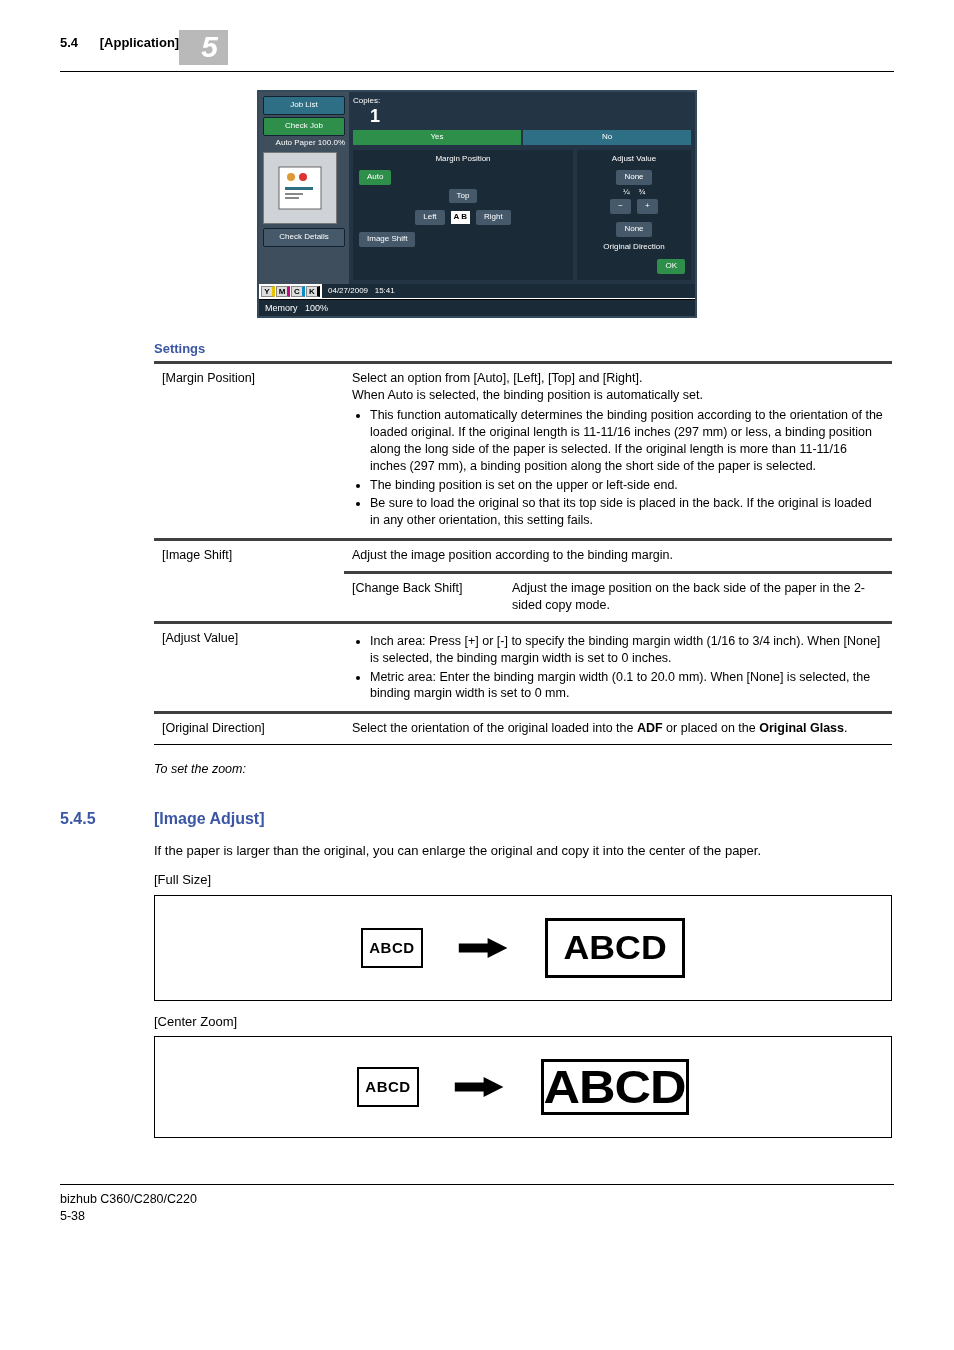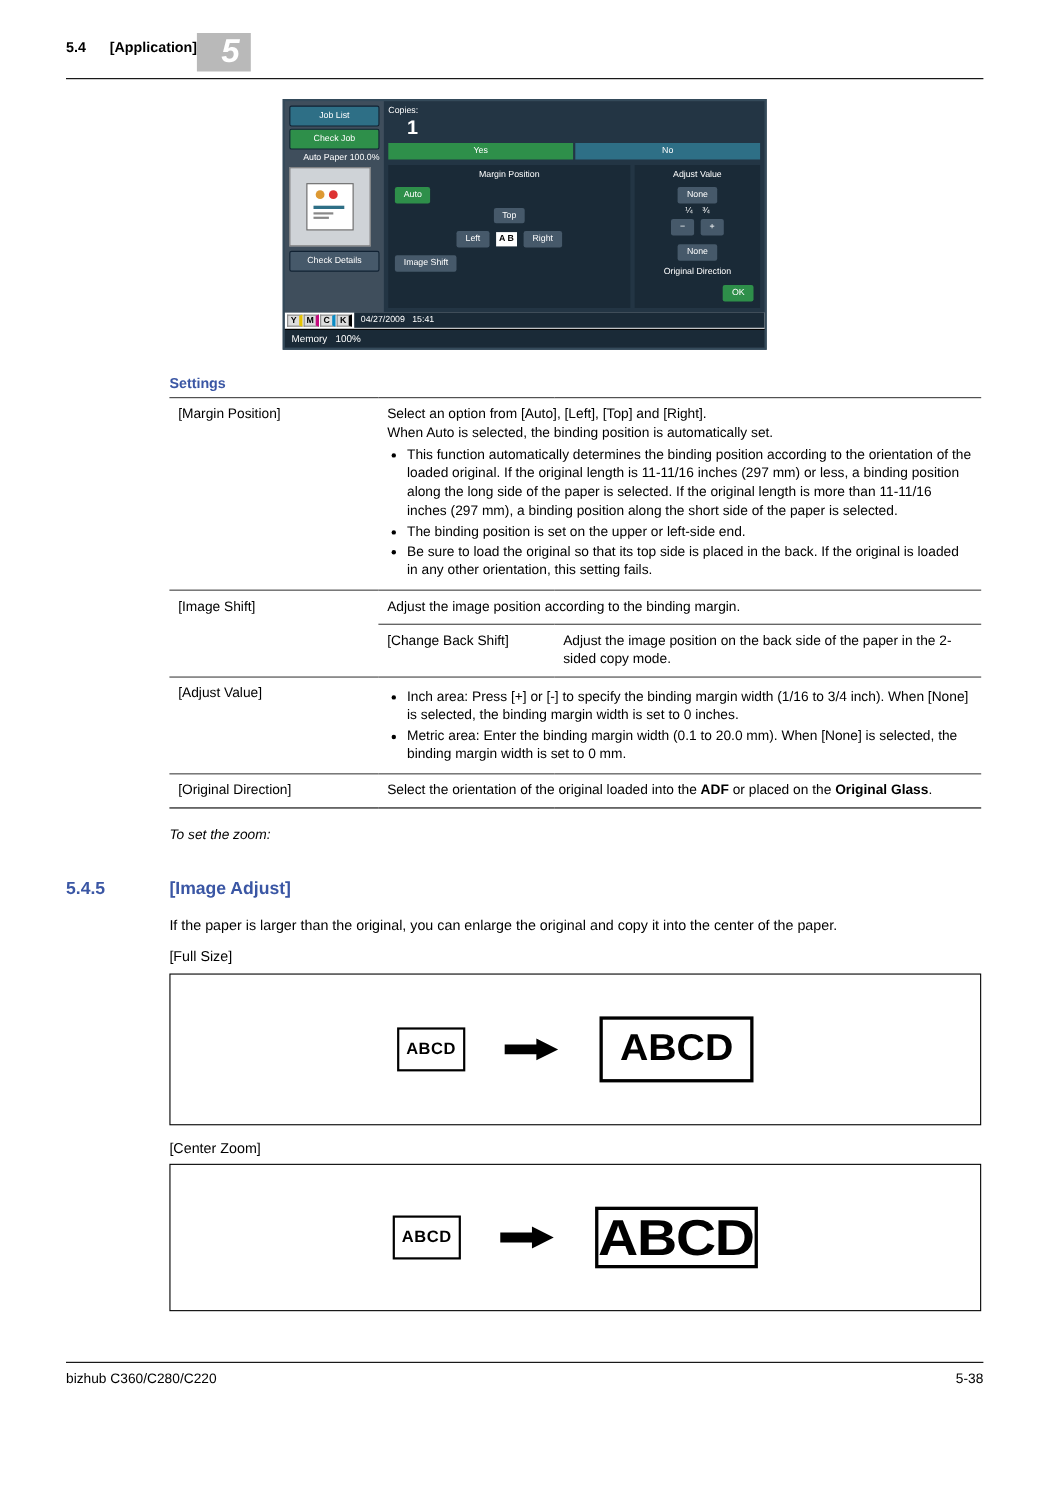--- a/index.html
+++ b/index.html
@@ -65,21 +65,21 @@
   .dt { flex:1; background:#1a2a37; color:#fff; padding:2px 6px; display:flex; justify-content:space-between;}
   .preview-box { width:74px; height:72px; background:#cfd3d7; border:1px solid #777; margin:2px 0; display:flex; align-items:center; justify-content:center;}
   .ratio{ font-size:8px; color:#fff; text-align:right;}
   
   .settings-title { color: #3a56a4; font-weight: bold; margin: 4px 0 4px 94px; font-size: 13px; }
   table.settings {
     width: 738px; margin-left: 94px; border-collapse: collapse; font-size: 12.5px;
     border-top: 1px solid #000; border-bottom: 1px solid #000;
   }
   table.settings td {
-    border-top: 1px solid #404040; padding: 6px 8px 7px 8px; vertical-align: top;
+    border-top: 3px solid #404040; padding: 6px 8px 7px 8px; vertical-align: top;
   }
   table.settings td.lbl { width: 190px; }
   table.settings td.sub { width: 160px; }
   table.settings ul { margin: 3px 0 0 18px; padding: 0; }
   table.settings li { margin-bottom: 2px; text-align: left; }
   .inner-row td { border-top: 1px solid #000; }
   
   .ref-block { margin: 16px 0 0 94px; }
   .ref-head { display:flex; align-items:center; gap:6px; font-weight:bold; font-size:13px;}
   .ref-icon { width:22px; height:16px; }
@@ -87,37 +87,37 @@
   .ref-line2 { font-style: italic; margin-top: 12px; font-size: 12.5px;}
   
   .sec-row { display:flex; align-items: baseline; margin-top: 30px; gap: 40px;}
   .sec-num { color:#3a56a4; font-weight:bold; font-size:16px; width:54px;}
   .sec-title { color:#3a56a4; font-weight:bold; font-size:16px;}
   .body-indent { margin-left: 94px; }
   .para { margin-top: 12px; font-size: 13px;}
   .sub-label { margin-top: 12px; font-size: 13px;}
   .illus-box {
     width: 738px; margin-left: 94px; margin-top: 6px;
-    border: 1px solid #000; padding: 38px 10px;
+    border: 1px solid #000; padding: 22px 10px;
     display:flex; align-items:center; justify-content:center; gap:34px;
   }
   .abcd-small {
     border: 2px solid #000; padding: 8px 6px; font-weight: bold;
     font-family: Arial; font-size: 15px; letter-spacing: 0.5px;
   }
   .arrow-svg { width: 54px; height: 26px; }
   .abcd-big-frame { border: 3px solid #000; padding: 4px 18px; }
   .abcd-big { font-weight: 900; font-family: Arial Black, Arial; font-size: 34px; letter-spacing: 0px; transform: scaleX(1.05);}
   .abcd-crop-frame {
     border: 3px solid #000; width: 148px; height: 56px; overflow: hidden;
     display:flex; align-items:center; justify-content:center;
   }
   .abcd-crop { font-weight: 900; font-family: Arial Black, Arial; font-size: 46px; letter-spacing: -1px; transform: scaleX(1.1); white-space:nowrap;}
   
-  .footer { display:flex; justify-content:space-between; margin-top: 46px; border-top:1px solid #000; padding-top:6px; font-size:12.5px;}
+  .footer { display:flex; justify-content:space-between; margin-top: 46px; border-top:1px solid #000; padding-top:6px; font-size:12.5px;flex-direction:column;}
 </style>
 </head>
 <body>
 
 <div class="header-row">
   <div class="header-section">
     <span>5.4</span>
     &nbsp;&nbsp;&nbsp;&nbsp;
     <span>[Application]</span>
   </div>

